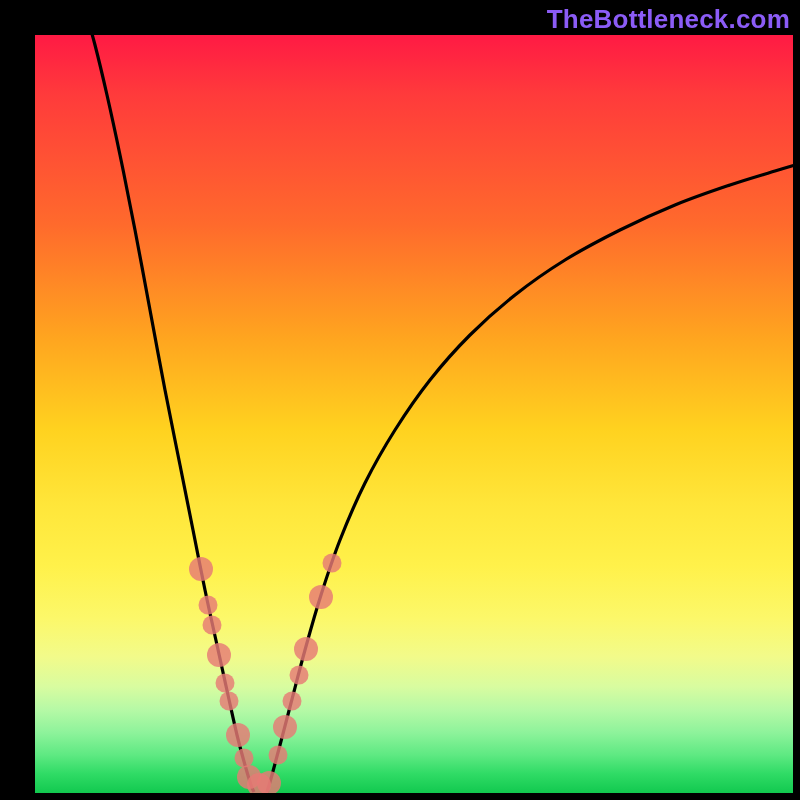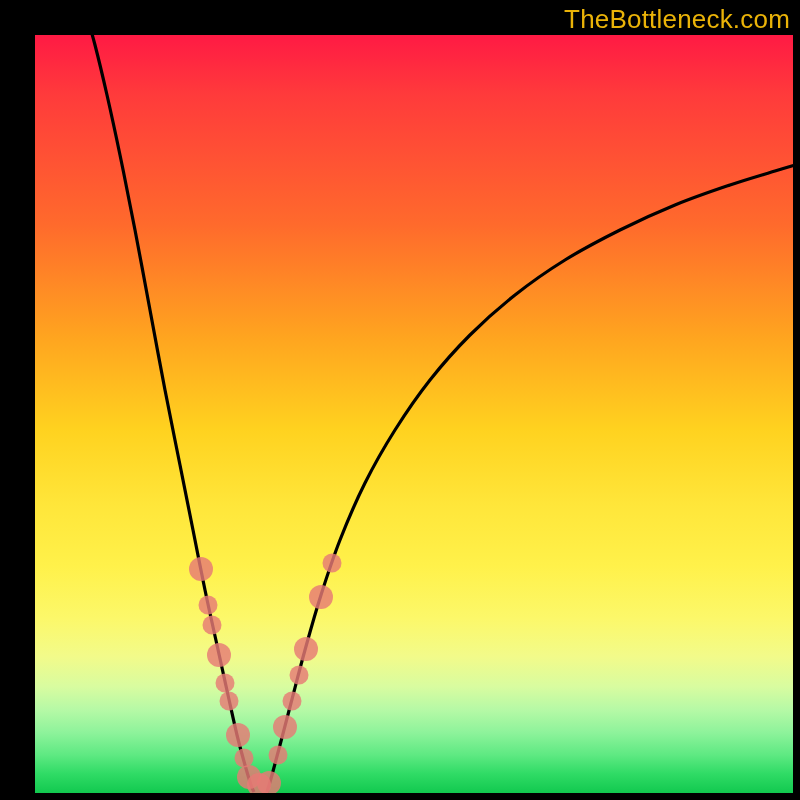--- a/index.html
+++ b/index.html
@@ -41,23 +41,23 @@
       #5ee982 95%,
       #2fdb65 97.5%,
       #12c94f 100%
     );
     overflow: hidden;
   }
   .watermark {
     position: absolute;
     top: 4px;
     right: 10px;
-    color: #eab308;
+    color: #8b5cf6;
     font-size: 26px;
-    font-weight: 400;
+    font-weight: 700;
     letter-spacing: 0.2px;
     user-select: none;
   }
   svg.curves {
     position: absolute;
     top: 0;
     left: 0;
     width: 758px;
     height: 758px;
   }

